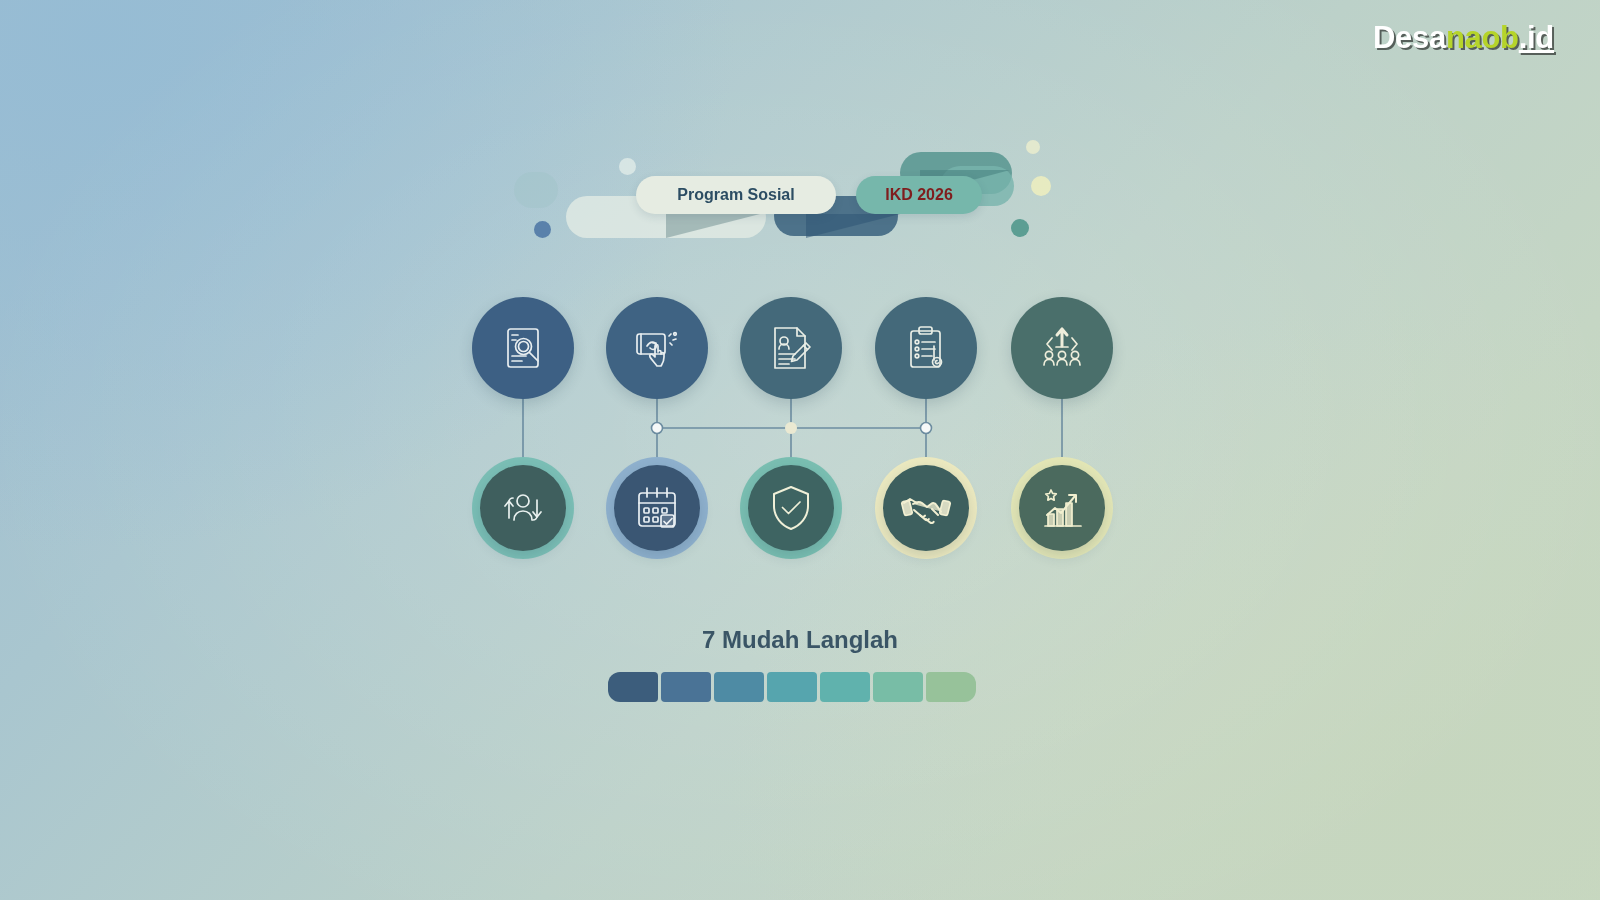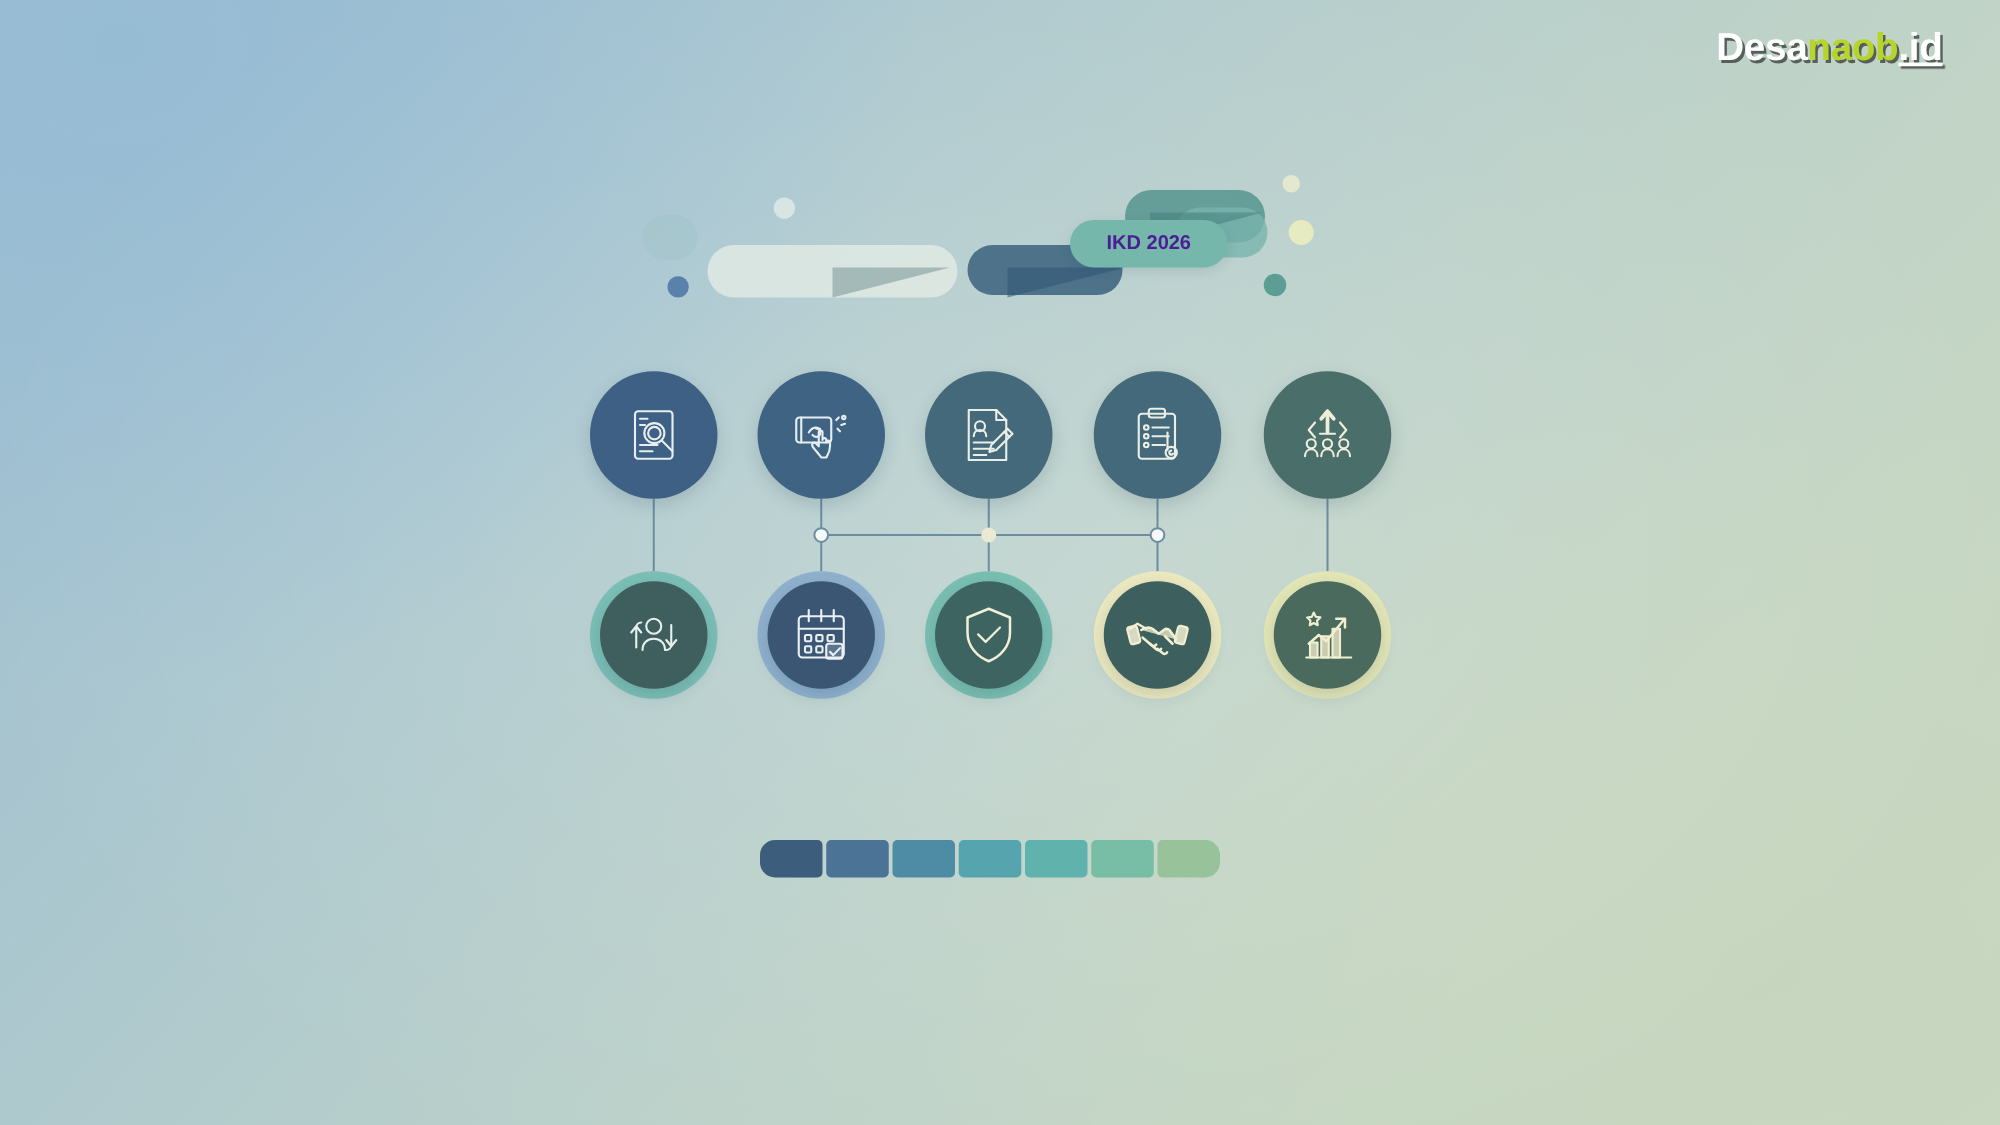--- a/index.html
+++ b/index.html
@@ -100,21 +100,24 @@
       <div class="deco dot" style="left: 1031px; top: 176px; width: 20px; height: 20px; background: rgba(238, 238, 190, 0.85); border-radius: 50%;"></div>
       <div class="deco dot" style="left: 1011px; top: 219px; width: 18px; height: 18px; background: rgb(92, 158, 147); border-radius: 50%;"></div>
     </div>
 
   <svg class="deco" style="left:0;top:0;width:1600px;height:900px;z-index:2;">
     <polygon points="666,214 760,214 666,238" fill="rgba(120,150,152,0.55)"></polygon>
     <polygon points="806,214 900,214 806,238" fill="rgba(48,86,116,0.55)"></polygon>
     <polygon points="920,170 1010,170 920,194" fill="rgba(70,128,126,0.55)"></polygon>
   </svg>
 
-  <div class="badge" id="badgeIkd" style="background: rgb(118, 183, 171); color: #4c1d95;">
+  <div class="badge" id="badgeProgram" style="background: rgb(230, 236, 226); color: rgb(44, 77, 99);">
+    <span>Program Sosial</span>
+  </div>
+  <div class="badge" id="badgeIkd" style="background: rgb(118, 183, 171); color: #7f1d1d;">
     <span>IKD 2026</span>
   </div>
 
   <svg id="links">
     <g id="linkGroup" stroke="#5e8098" stroke-width="1.6" fill="none" opacity="0.85">
         <line x1="523" y1="399" x2="523" y2="457"></line>
         <line x1="657" y1="399" x2="657" y2="457"></line>
         <line x1="791" y1="399" x2="791" y2="457"></line>
         <line x1="926" y1="399" x2="926" y2="457"></line>
         <line x1="1062" y1="399" x2="1062" y2="457"></line>
@@ -279,20 +282,21 @@
       <rect x="30" y="21" width="6" height="23" fill="#f1efcf" fill-opacity="0.75"></rect>
       <path d="M11 33l8-7 6 5 14-17" stroke-width="2"></path>
       <path d="M33 13h7v7" stroke-width="2"></path>
       <path d="M15 8l1.6 3.4 3.7.5-2.7 2.6.6 3.7-3.2-1.8-3.2 1.8.6-3.7L9.7 12l3.7-.5z"></path>
             </svg>
           </span>
         </div>
       </div>
     </div>
 
+  <div class="steps-title" style="color: rgb(58, 85, 102);">7 Mudah Langlah</div>
   <div id="progress">
       <div class="seg" style="background: rgb(60, 93, 124);"></div>
       <div class="seg" style="background: rgb(74, 115, 150);"></div>
       <div class="seg" style="background: rgb(78, 139, 164);"></div>
       <div class="seg" style="background: rgb(86, 165, 174);"></div>
       <div class="seg" style="background: rgb(96, 178, 173);"></div>
       <div class="seg" style="background: rgb(120, 189, 166);"></div>
       <div class="seg" style="background: rgb(151, 194, 154);"></div>
     </div>
 

